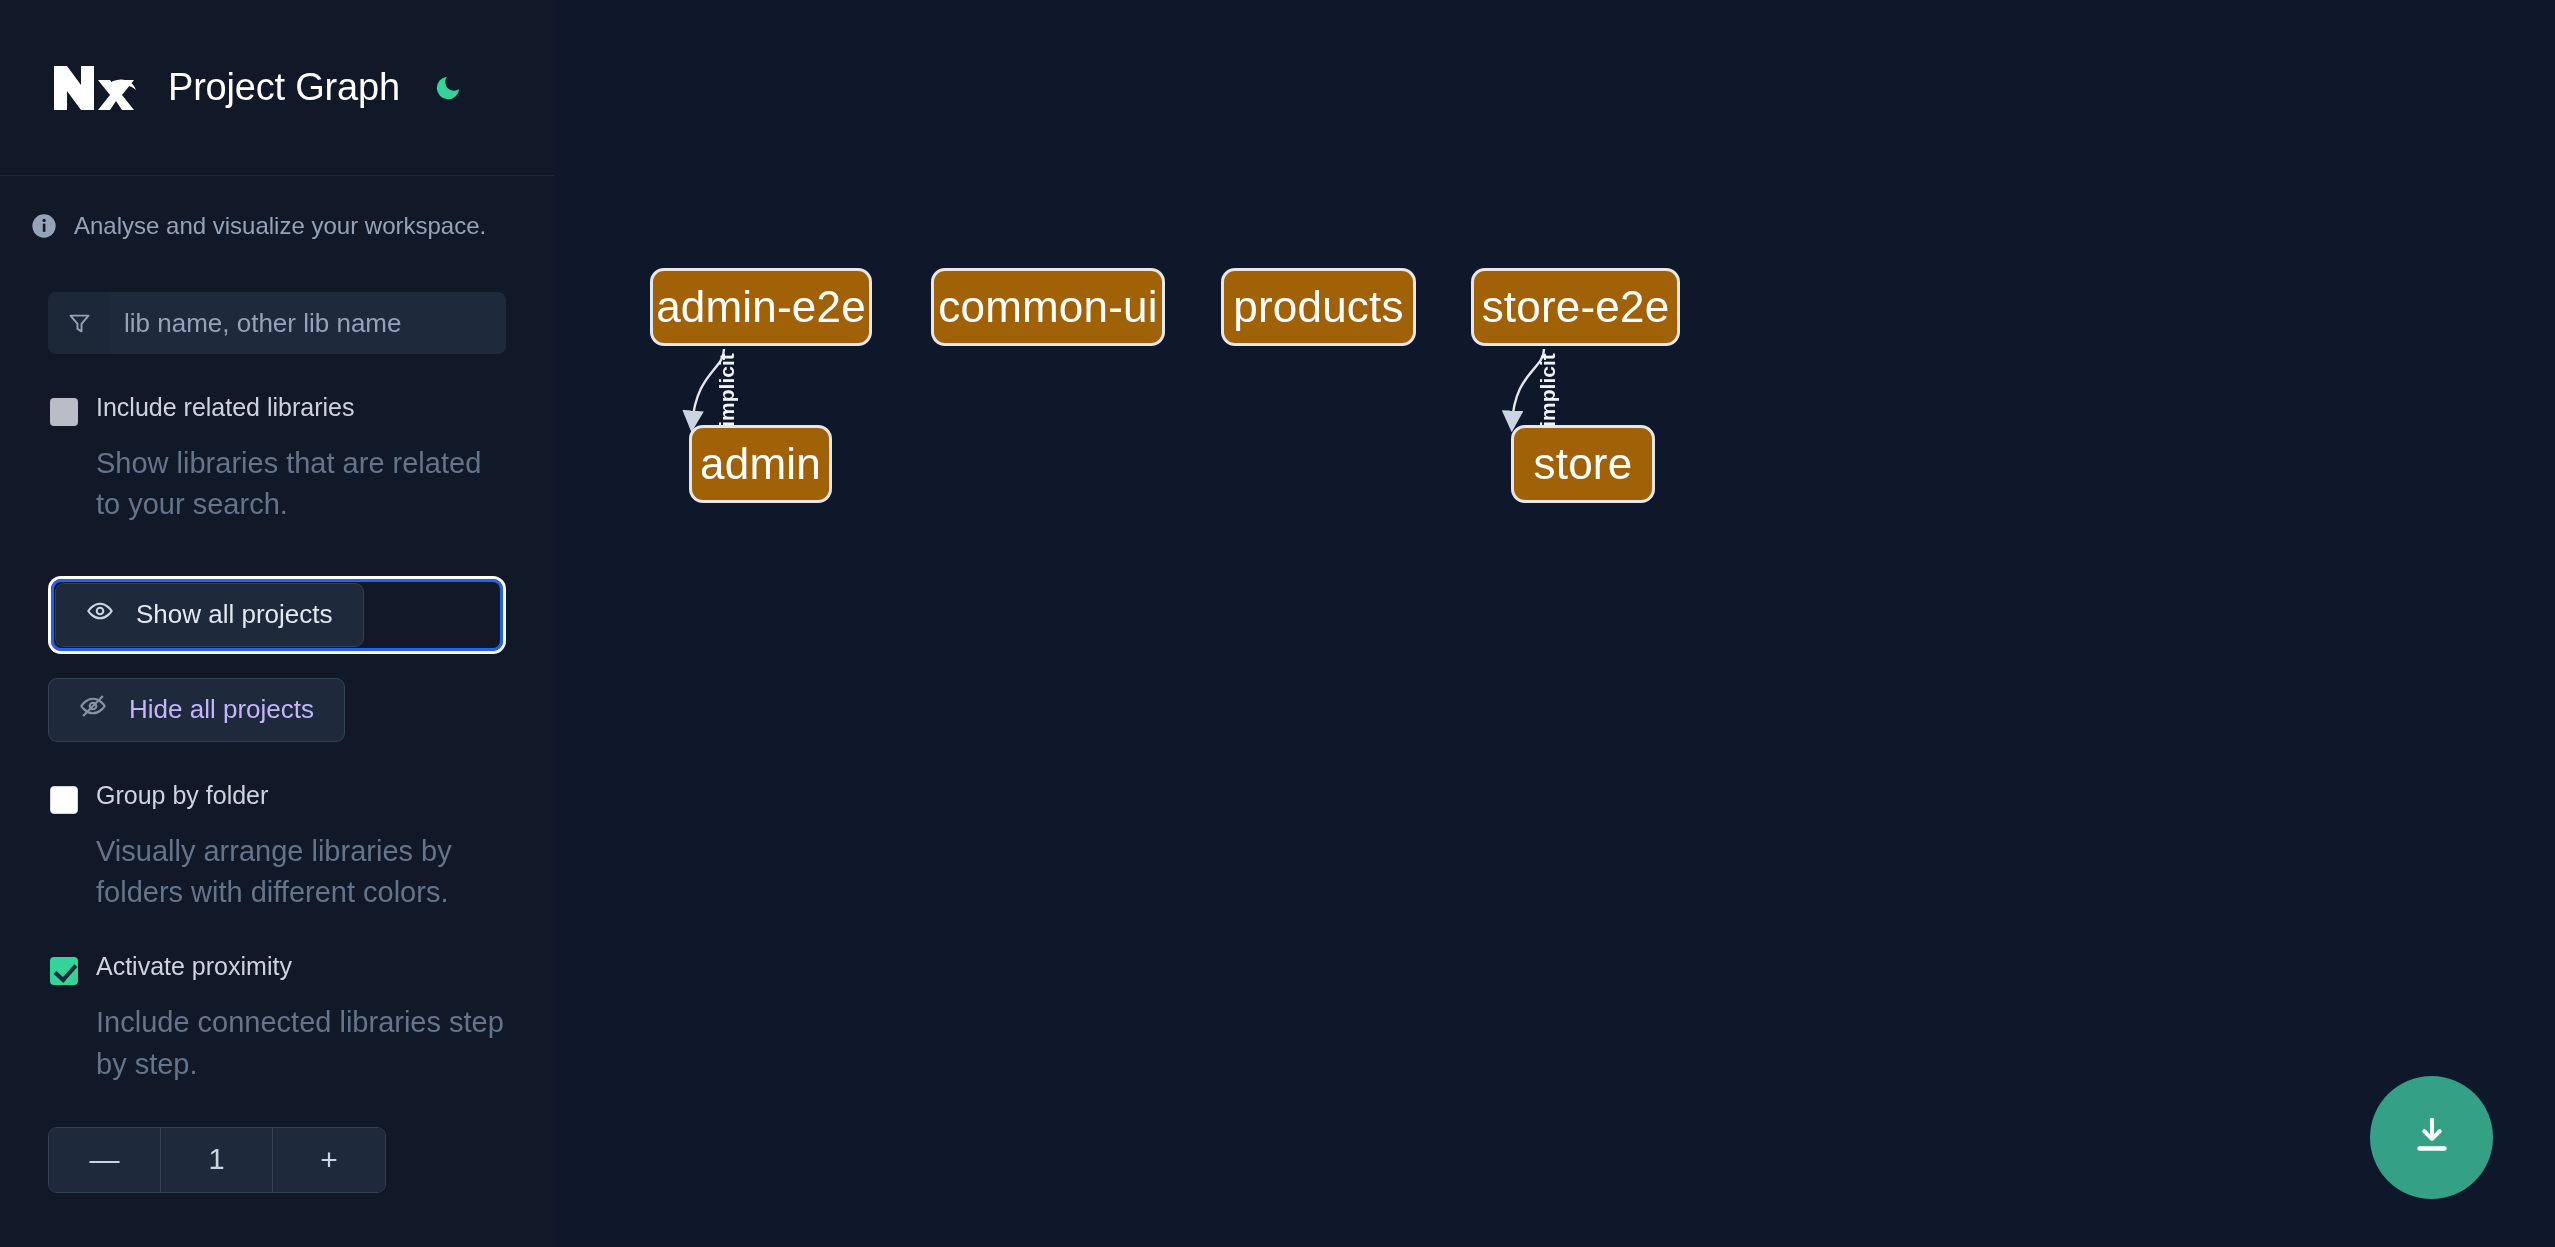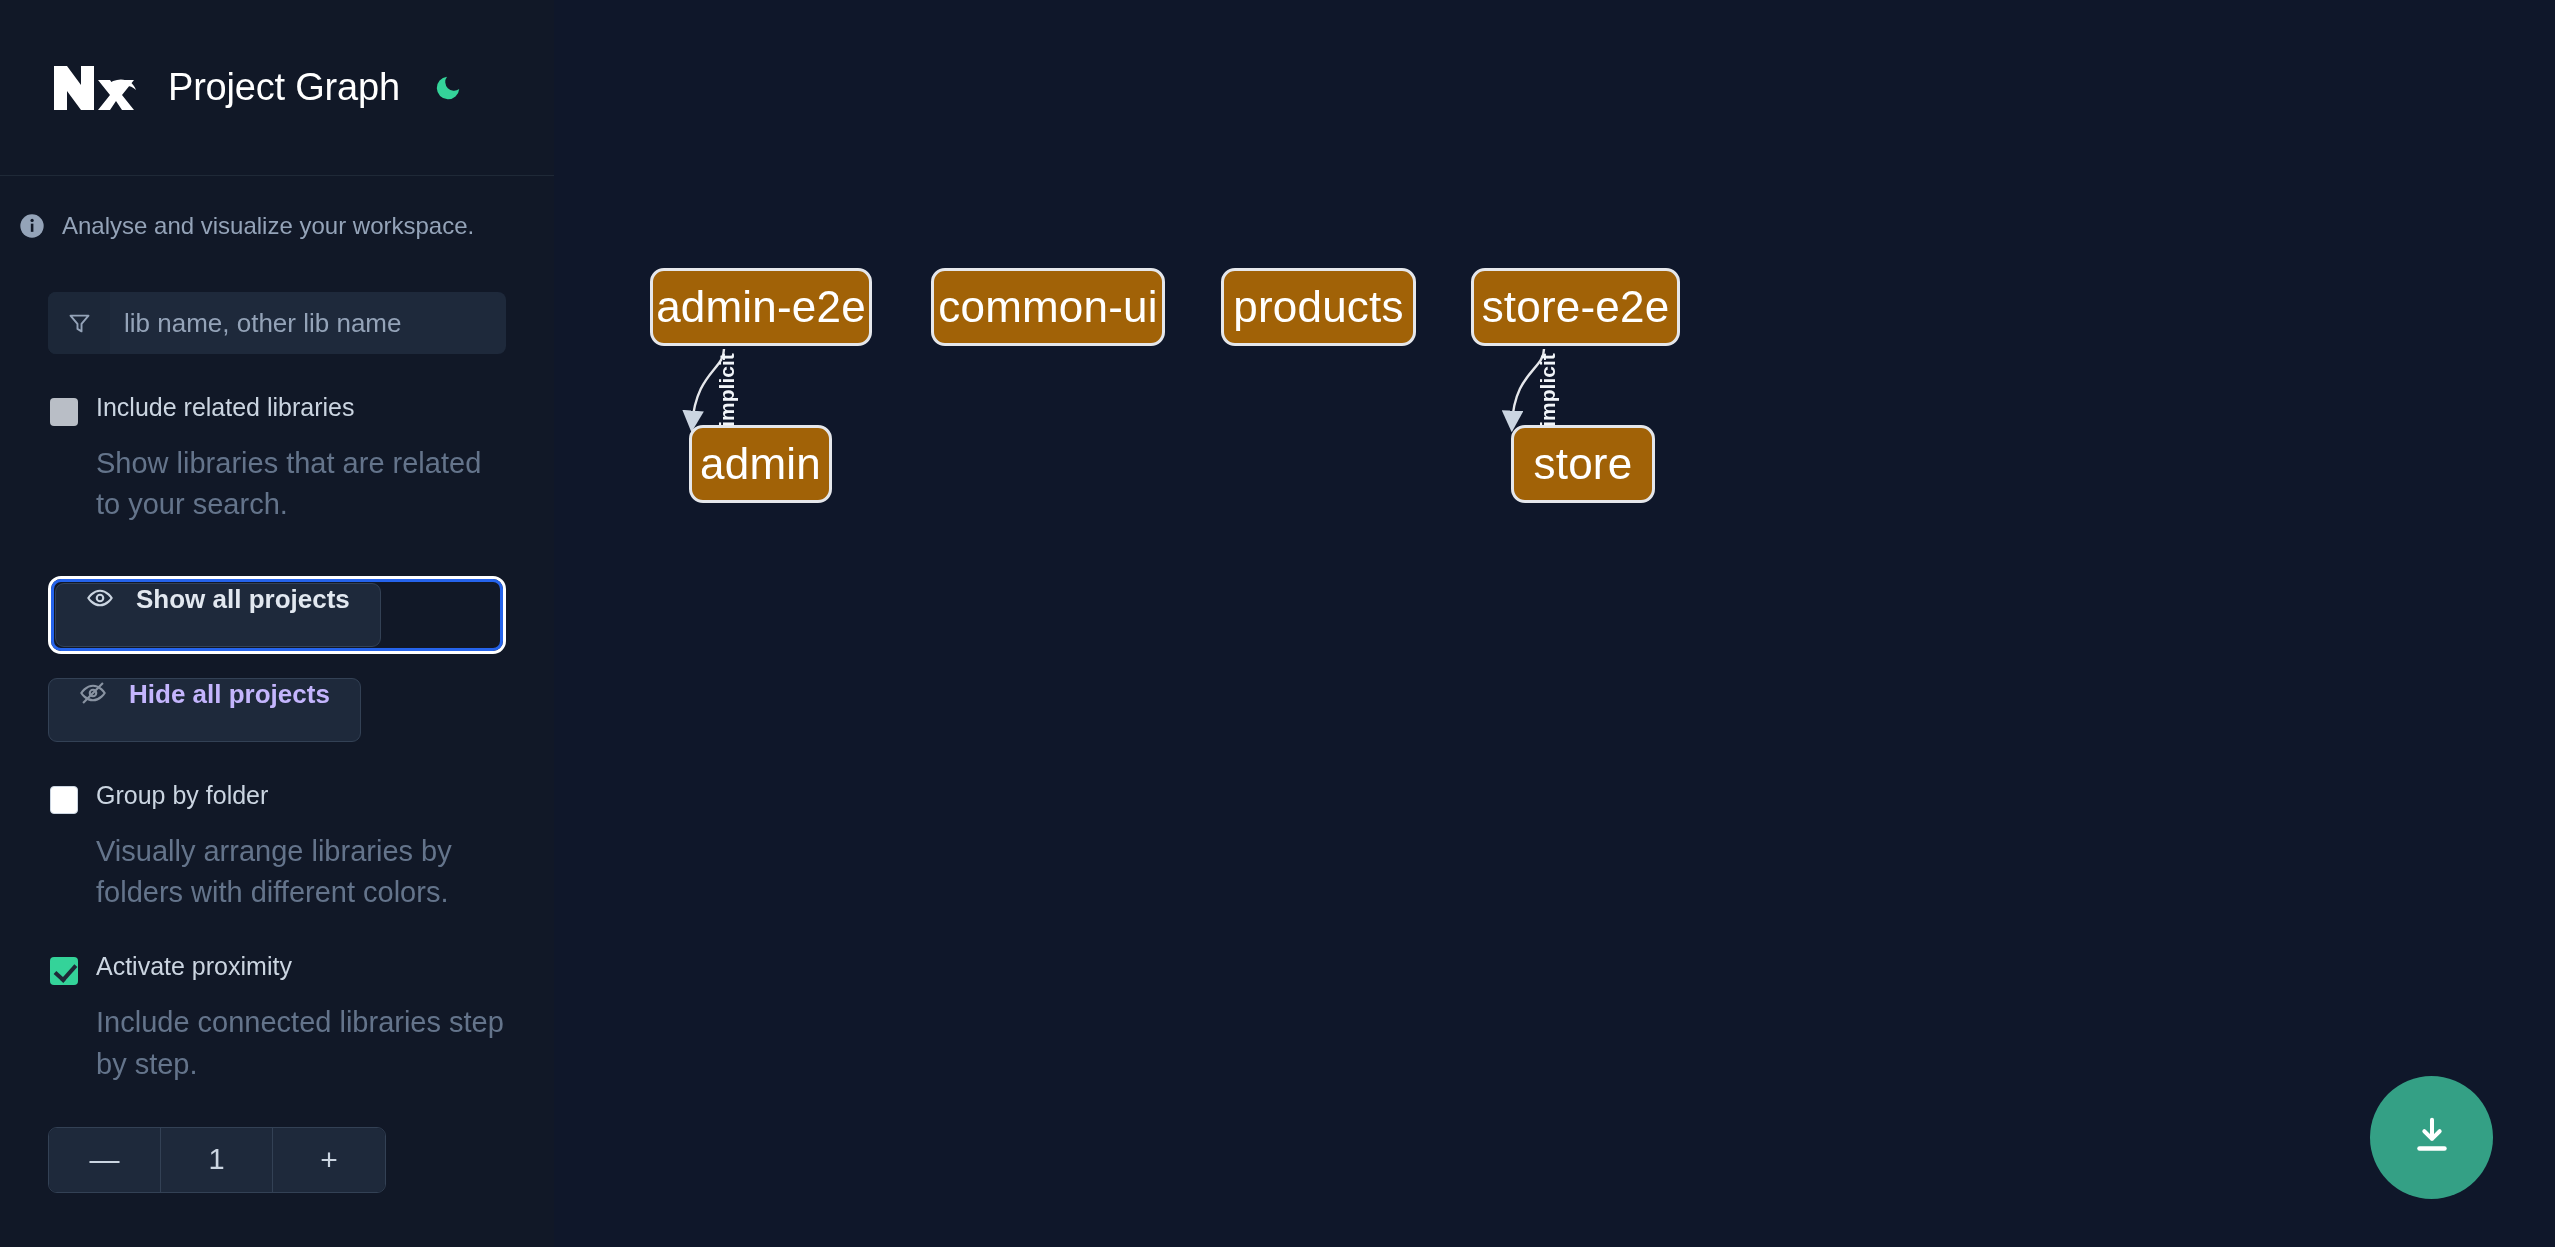--- a/index.html
+++ b/index.html
@@ -31,21 +31,21 @@
     letter-spacing: -0.2px; white-space: nowrap;
   }
   .theme-toggle {
     margin-left: 28px; width: 40px; height: 40px;
     display: flex; align-items: center; justify-content: center;
     cursor: pointer;
   }
 
   .info-row {
     display: flex; align-items: center; gap: 16px;
-    padding: 36px 32px 0 18px;
+    padding: 36px 32px 0 30px;
   }
   .info-icon { flex: 0 0 28px; width: 28px; height: 28px; }
   .info-text { color: #94a3b8; font-size: 24px; }
 
   .sb-body { padding: 0 48px; }
 
   .filter-box {
     display: flex; align-items: center;
     height: 62px; margin-top: 52px;
     background: #1e293b;
@@ -77,26 +77,26 @@
   .cb.checked::after {
     content: ""; position: absolute;
     left: 9px; top: 3px; width: 9px; height: 17px;
     border: solid #1f2937; border-width: 0 4px 4px 0;
     transform: rotate(42deg);
   }
   .check-label { color: #cbd5e1; font-size: 25px; font-weight: normal; line-height: 1.25; }
   .check-desc { color: #64748b; font-size: 29px; line-height: 1.42; margin-top: 20px; }
 
   .big-btn {
-    display: flex; gap: 22px;
+    display: flex; align-items: center; gap: 22px;
     height: 64px; border-radius: 9px;
     padding: 0 30px;
     background: #1e293b;
     border: 1px solid #334155;
-    color: #e2e8f0; font-size: 26px; font-weight: bold;
+    color: #e2e8f0; font-size: 26px; font-weight: normal;
     cursor: pointer;
   }
   .btn-wrap { margin-top: 50px; }
   .btn-wrap.focused {
     border-radius: 13px;
     padding: 4px;
     border: 3px solid #ffffff;
     outline: 3px solid #2563eb;
     outline-offset: -6px;
   }

